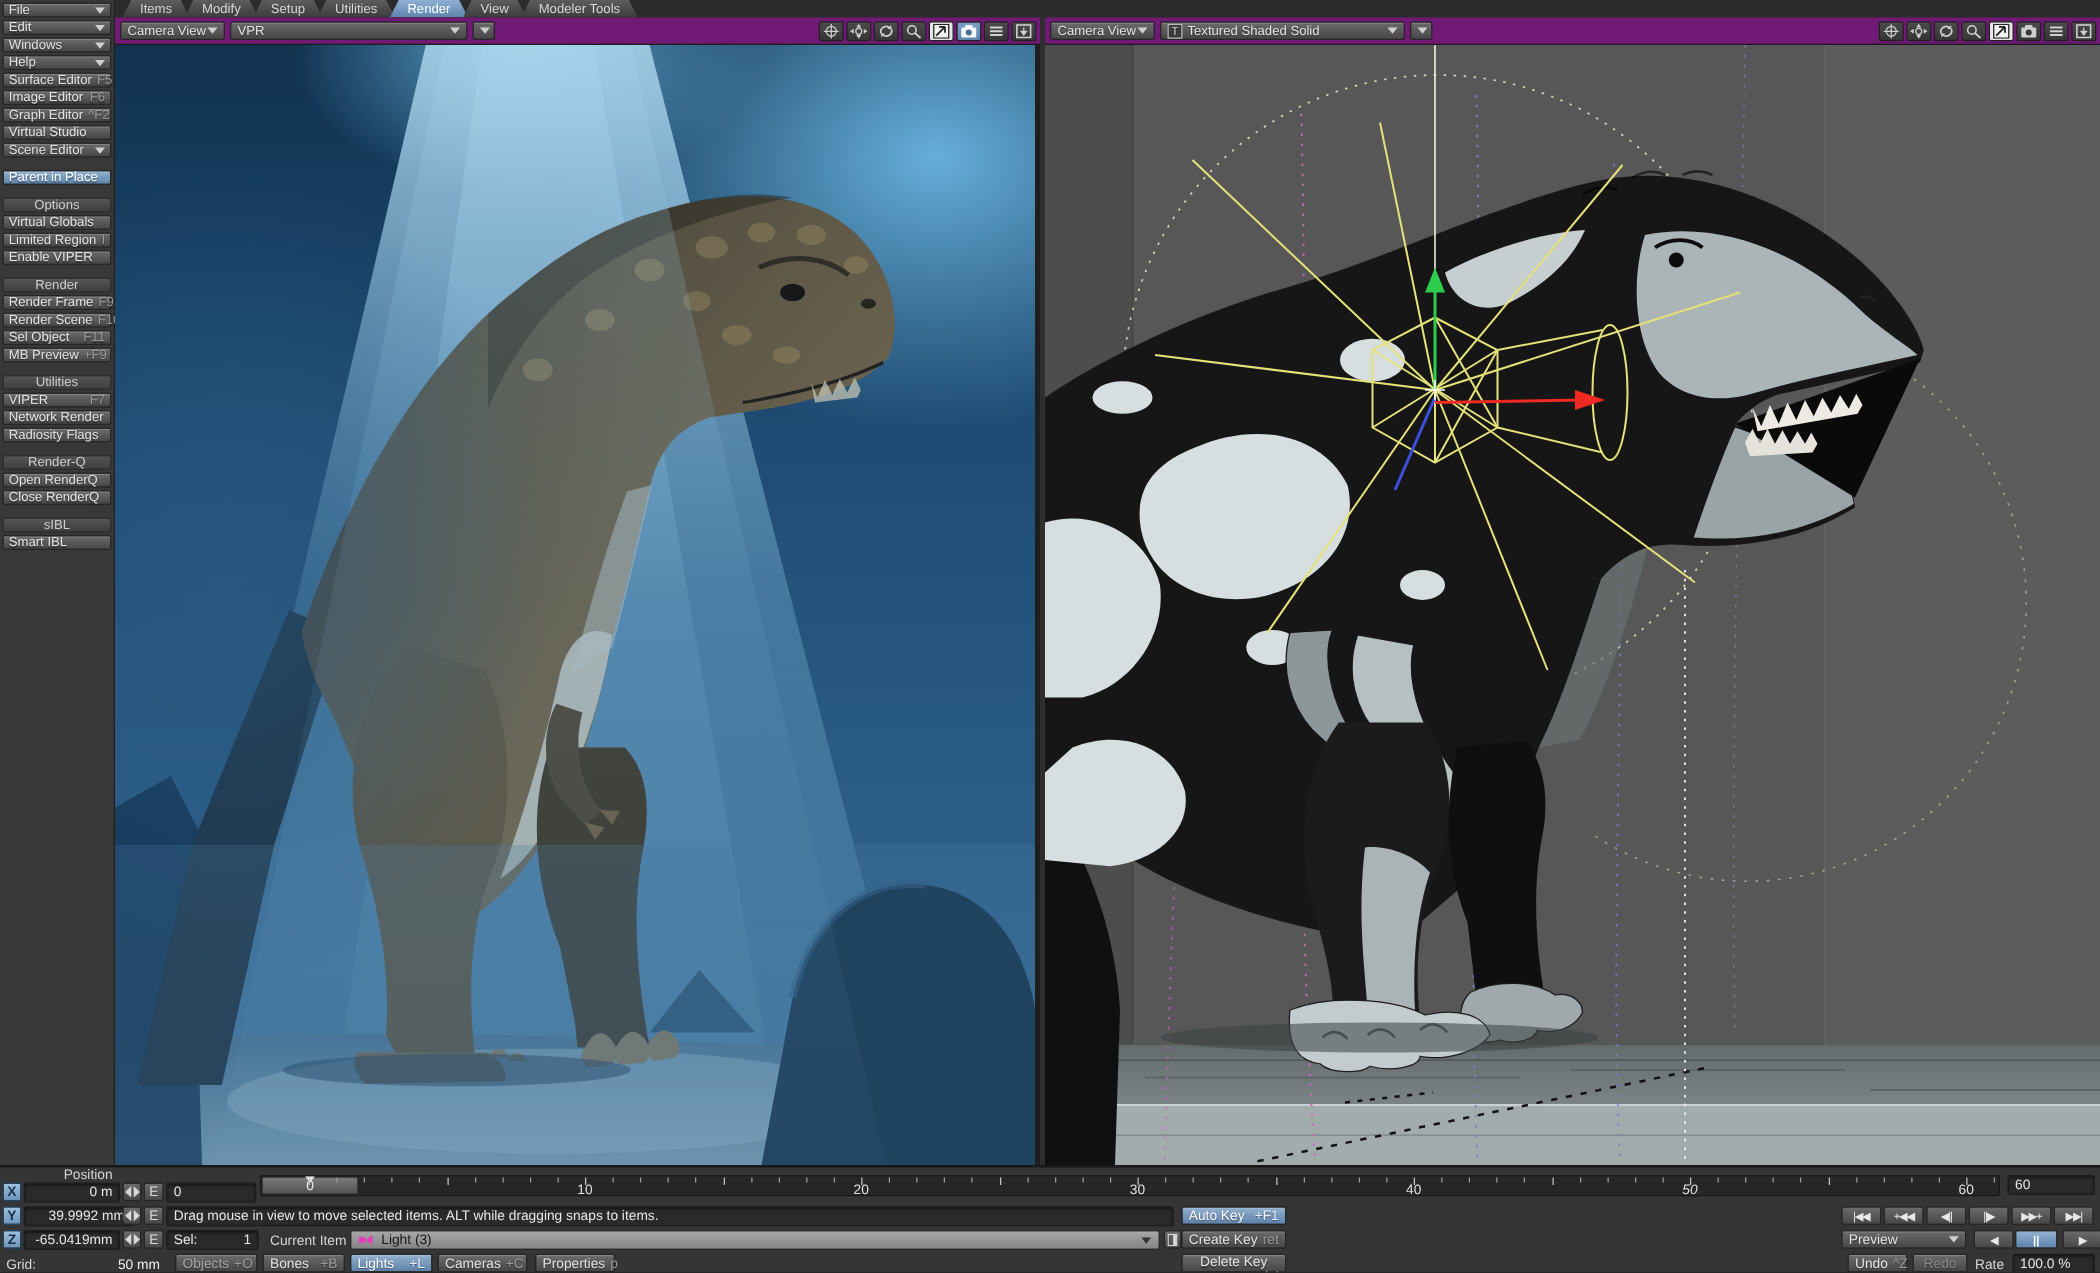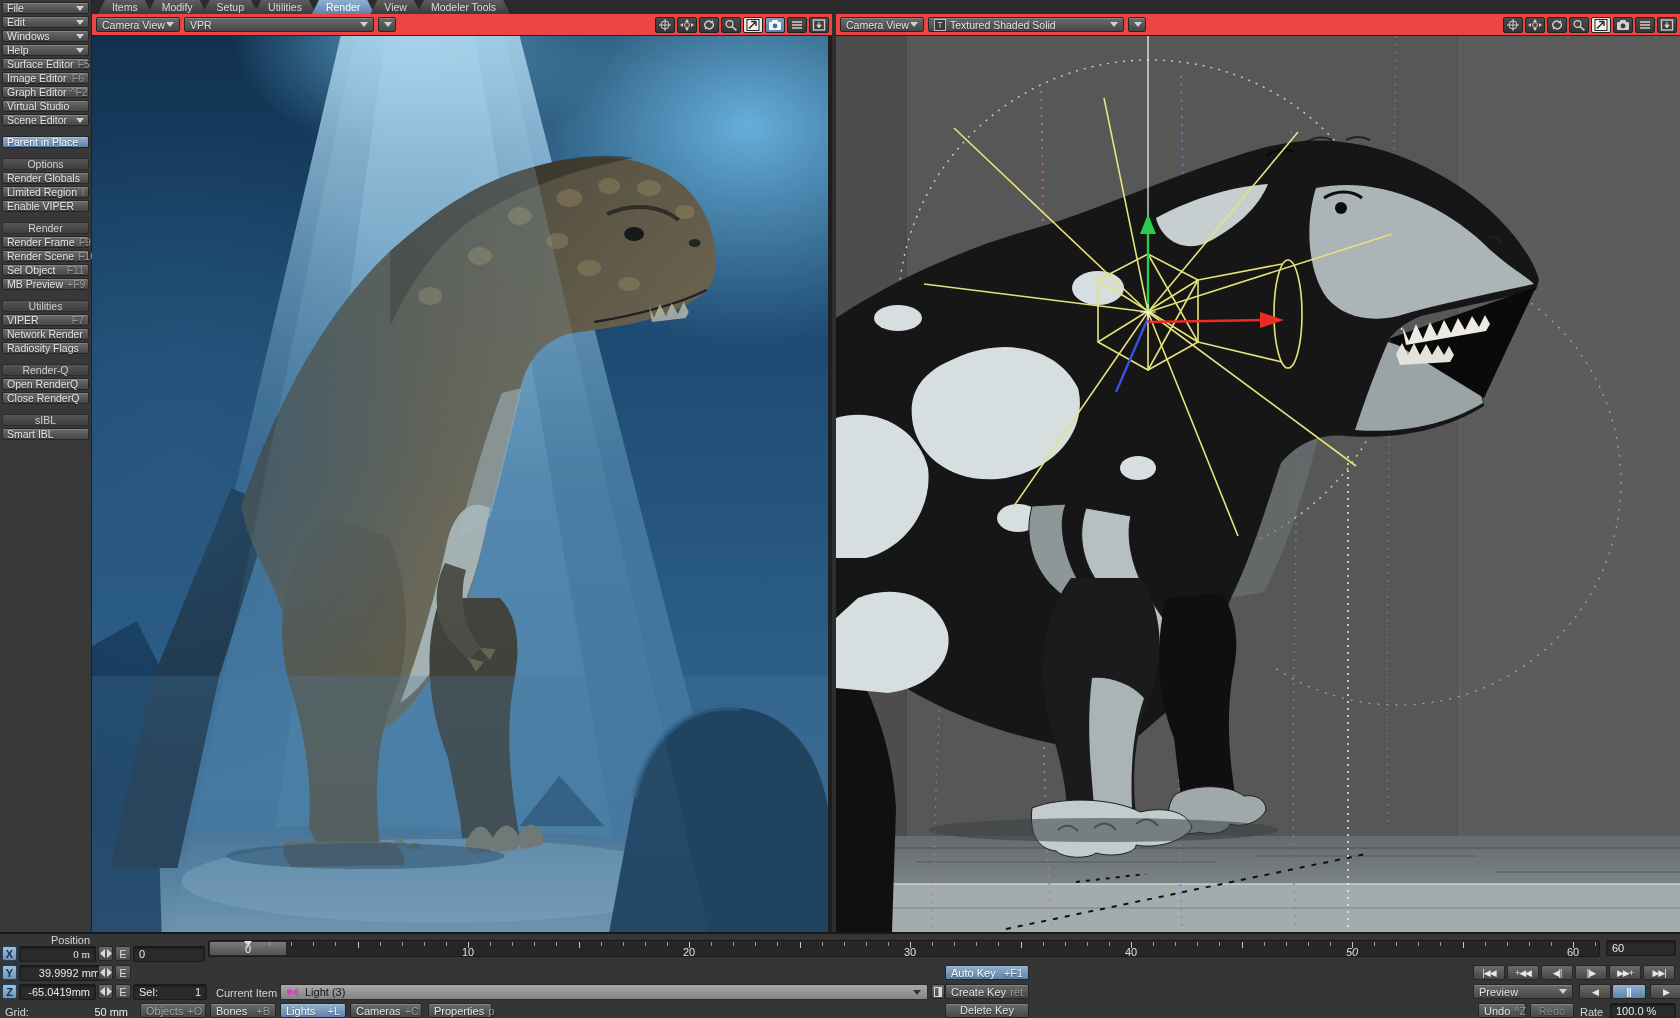--- a/index.html
+++ b/index.html
@@ -36,21 +36,21 @@
   .sidebar .btn { height:12px; margin:1px 2px; padding:0 4px; }
   .gap { height:8px; flex:none; }
   
   .tabbar { position:absolute; left:92px; top:0; width:1588px; height:14px;
             background:#2b2b2b; display:flex; align-items:flex-end; padding-left:6px; }
   .tab { height:14px; display:flex; align-items:center; padding:0 14px;
          background:linear-gradient(#5d5d5d,#3c3c3c); color:#d8d8d8; margin-right:-4px;
          clip-path:polygon(7px 0, calc(100% - 7px) 0, 100% 100%, 0 100%); }
   .tab.active { background:linear-gradient(#8fb0d2,#5d84ad); color:#fff; }
   
-  .vp-head { position:absolute; top:14px; height:22px; background:#ef4444;
+  .vp-head { position:absolute; top:14px; height:22px; background:#701a75;
              border-bottom:1px solid #1b1b1b; display:flex; align-items:center; }
   .vp-head.left { left:92px; width:740px; }
   .vp-head.right { left:836px; width:844px; }
   .vp-head .btn { height:15px; margin-left:4px; }
   .icon-grp { position:absolute; right:3px; top:3px; display:flex; gap:2px; }
   .vicon { width:20px; height:16px; background:linear-gradient(#4a4a4a,#353535);
            border:1px solid #222; border-radius:2px; display:flex; align-items:center; justify-content:center; }
   .vicon.active-blue { background:linear-gradient(#7ba0c4,#5d84ad); }
   .vicon.active-white { background:#e6e6e6; }
   .tbox { width:12px; height:12px; border:1px solid #bbb; color:#ddd; font-size:9px;
@@ -131,21 +131,21 @@
         <span>Scene Editor</span>
         <span class="dd"></span>
       </div>
     <div class="gap"></div>
     <div class="btn blue">
         <span>Parent in Place</span>
       </div>
     <div class="gap"></div>
     <div class="hdr">Options</div>
     <div class="btn">
-        <span>Render Globals</span>
+        <span>Virtual Globals</span>
       </div>
     <div class="btn">
         <span>Limited Region</span>
         <span class="key">l</span>
       </div>
     <div class="btn">
         <span>Enable VIPER</span>
       </div>
     <div class="gap"></div>
     <div class="hdr">Render</div>
@@ -592,21 +592,21 @@
         <div class="ruler-num" style="left: 701px;">30</div>
         <div class="ruler-num" style="left: 922px;">40</div>
         <div class="ruler-num" style="left: 1143px; font-style: italic;">50</div>
         <div class="ruler-num" style="left: 1364px;">60</div>
       </div>
     <div class="abs inset row-h field" style="left:1606px; top:6px; width:70px;">
         <span style="margin-right:auto">60</span>
       </div>
 
     <div class="abs axisbtn" style="left:2px; top:12px;">X</div>
-    <div class="abs inset row-h field" style="left:19px; top:12px; width:77px;font-family:Liberation Serif, serif;">
+    <div class="abs inset row-h field" style="left:19px; top:12px; width:77px;">
         <span>0 m</span>
       </div>
     <div class="abs spin" style="left:98px; top:12px;">
         <svg width="12" height="9" viewBox="0 0 12 9">
           <path d="M5 0L0 4.5L5 9zM7 0l5 4.5L7 9z" fill="#d8d8d8"></path>
         </svg>
       </div>
     <div class="abs ebtn" style="left:115px; top:12px;">E</div>
     <div class="abs inset row-h" style="left:133px; top:12px; width:72px;">
         <span>0</span>
@@ -615,20 +615,23 @@
     <div class="abs axisbtn" style="left:2px; top:31px;">Y</div>
     <div class="abs inset row-h field" style="left:19px; top:31px; width:87px;">
         <span>39.9992 mm</span>
       </div>
     <div class="abs spin" style="left:98px; top:31px;">
         <svg width="12" height="9" viewBox="0 0 12 9">
           <path d="M5 0L0 4.5L5 9zM7 0l5 4.5L7 9z" fill="#d8d8d8"></path>
         </svg>
       </div>
     <div class="abs ebtn" style="left:115px; top:31px;">E</div>
+    <div class="abs inset row-h" style="left:133px; top:31px; width:806px;">
+        <span>Drag mouse in view to move selected items. ALT while dragging snaps to items.</span>
+      </div>
     <div class="abs btn blue row-h" style="left:945px; top:31px; width:84px; height:15px;">
         <span>Auto Key</span>
         <span class="key" style="color:#e8f0f8">+F1</span>
       </div>
     <div class="abs" style="left:1473px; top:31px; display:flex; gap:2px;">
       <div class="tpbtn">
           <span>|◀◀</span>
         </div>
       <div class="tpbtn">
           <span>+◀◀</span>

